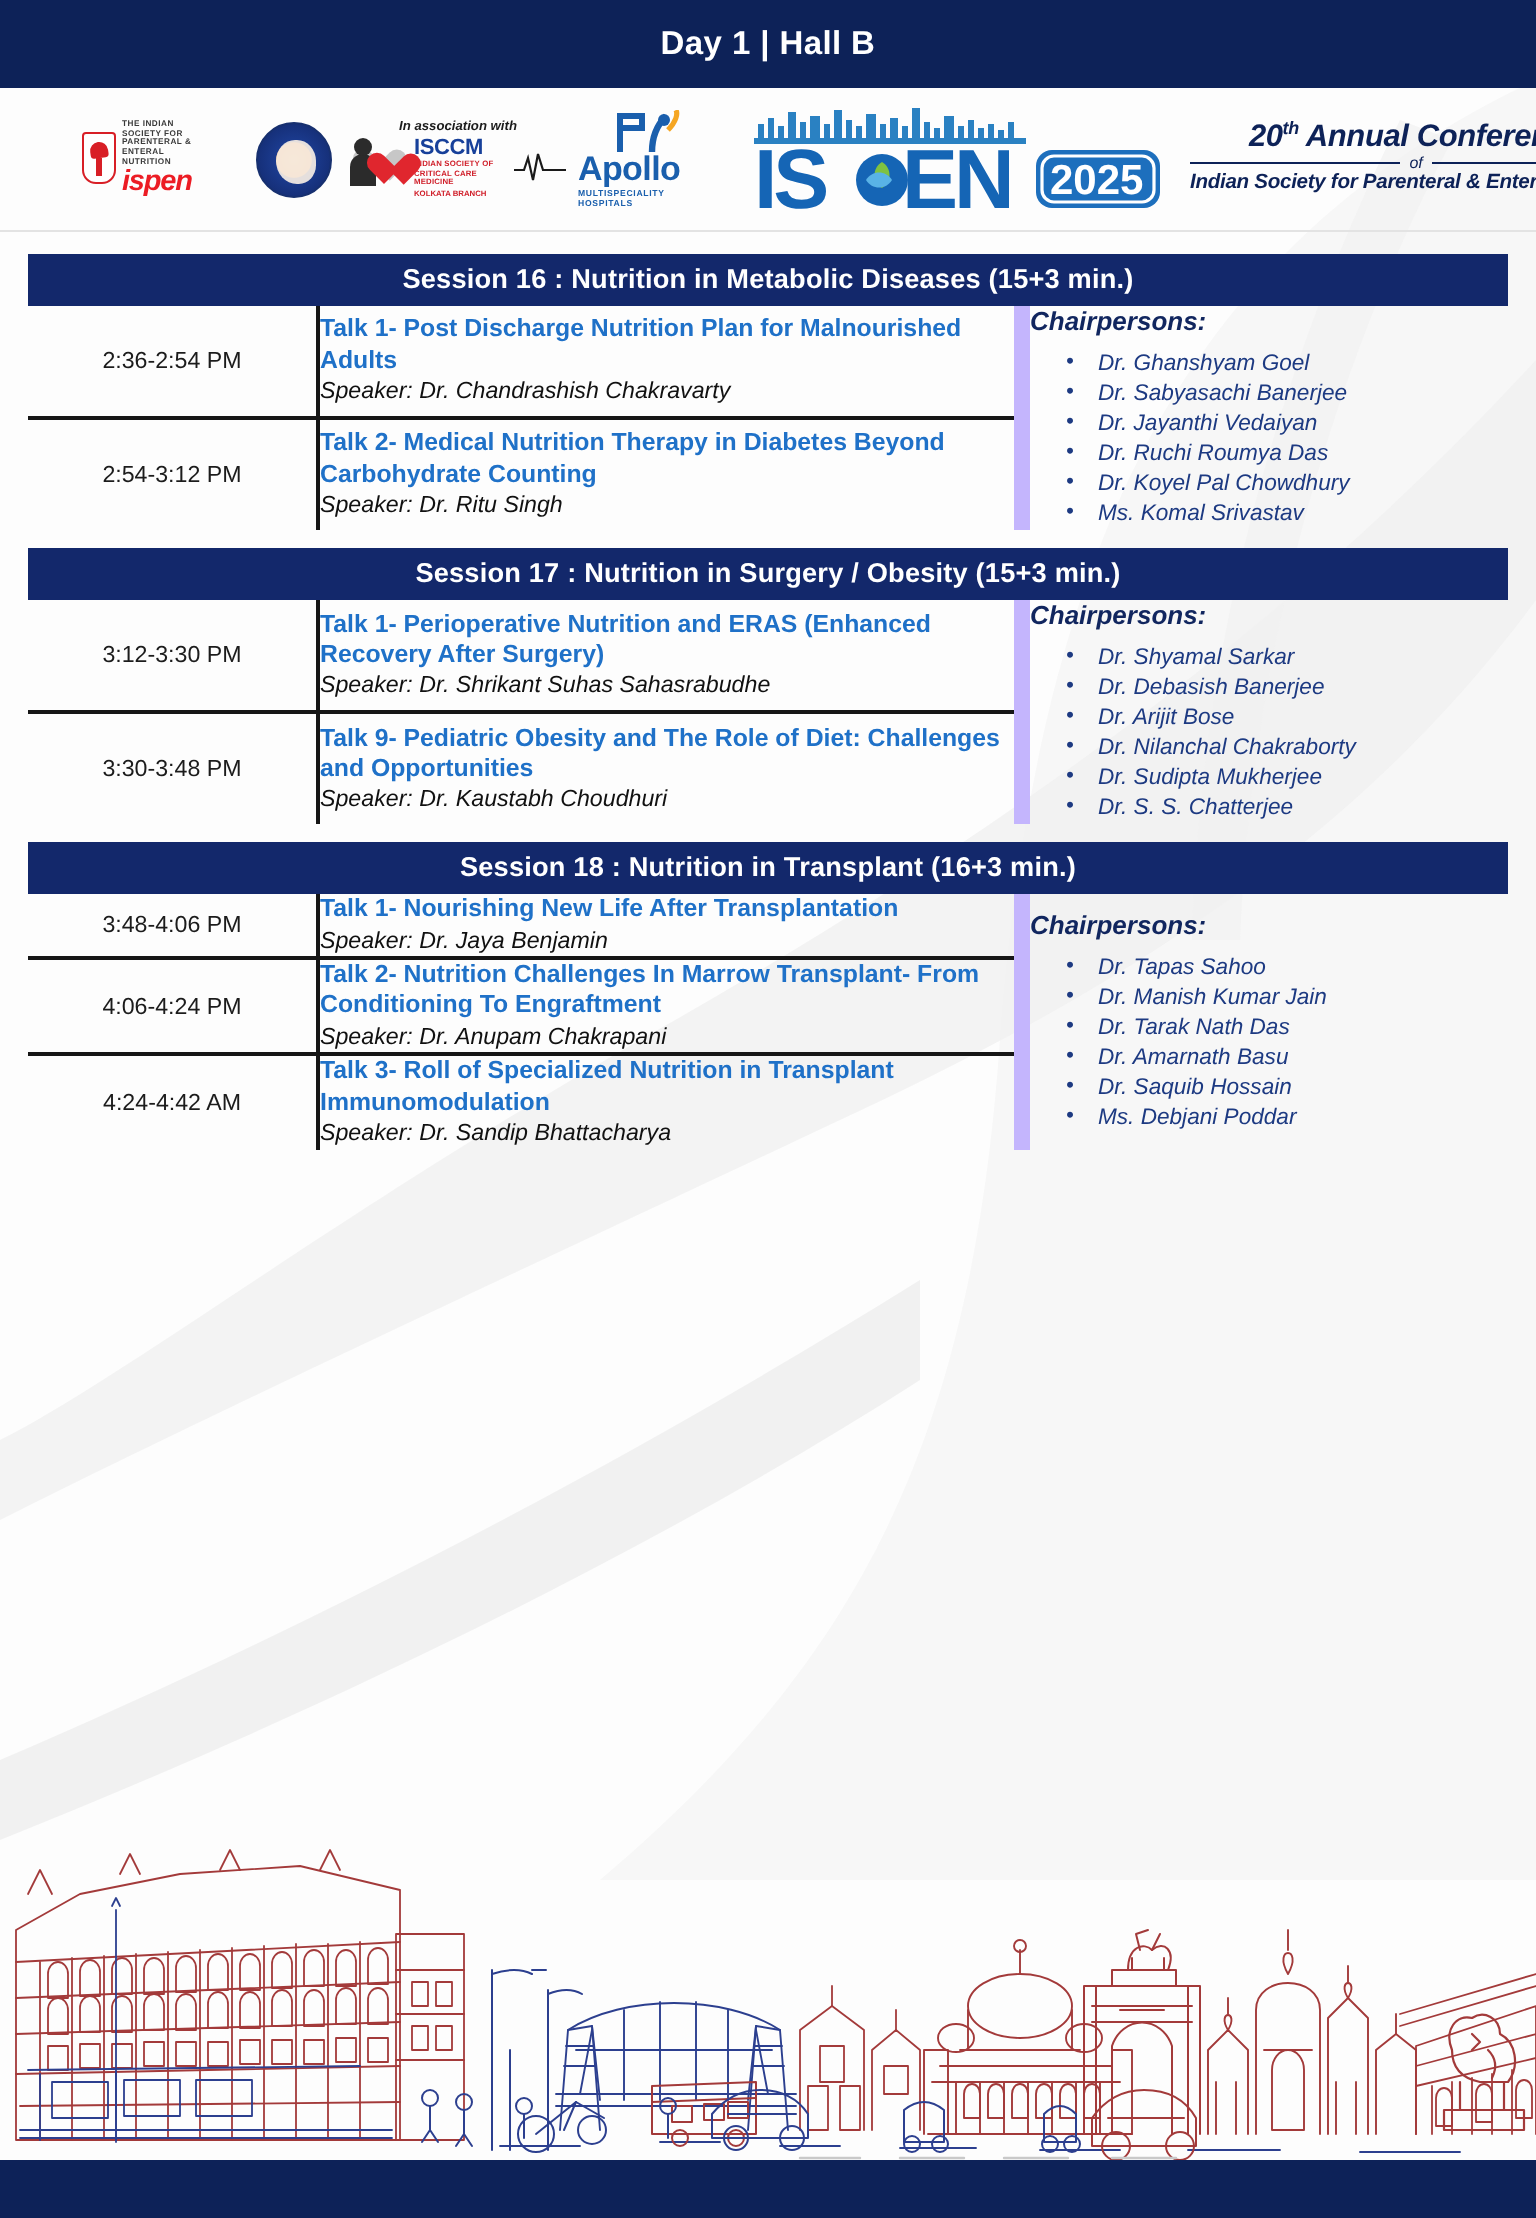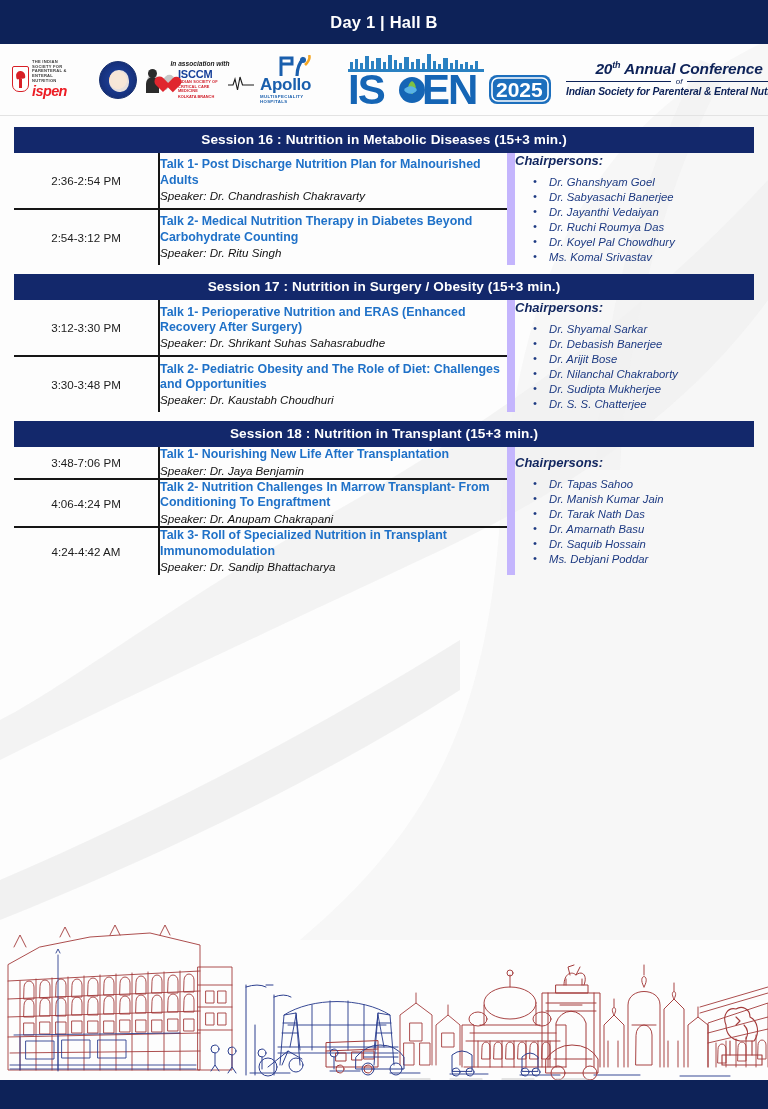--- a/index.html
+++ b/index.html
@@ -49,20 +49,21 @@
     padding: 0 12px 0 12px;
     gap: 6px;
     border-bottom: 1px solid #e3e3e3;
   }
 
   .logo-ispen {
     display: flex;
     align-items: center;
     width: 78px;
     flex: 0 0 78px;
+    margin-left: 29px;
   }
   .ispen-shield {
     width: 17px; height: 26px;
     border: 1.4px solid #d81f26;
     border-radius: 2px 2px 7px 7px;
     position: relative;
     flex: 0 0 17px;
     background: #fff;
   }
   .ispen-shield::before {
@@ -503,39 +504,39 @@
           <li>Dr. Arijit Bose</li>
           <li>Dr. Nilanchal Chakraborty</li>
           <li>Dr. Sudipta Mukherjee</li>
           <li>Dr. S. S. Chatterjee</li>
         </ul>
       </td>
     </tr>
     <tr class="row-div">
       <td class="cell-time">3:30-3:48 PM</td>
       <td class="cell-talk">
-        <div class="talk-title">Talk 2- Pediatric Obesity and The Role of Diet: Challenges and Opportunities</div>
+        <div class="talk-title">Talk 9- Pediatric Obesity and The Role of Diet: Challenges and Opportunities</div>
         <div class="talk-speaker"><b>Speaker:</b> <span>Dr. Kaustabh Choudhuri</span></div>
       </td>
     </tr>
   </tbody>
     </table>
 
   <div class="gap-bar"></div>
 
-  <div class="session-bar">Session 18 : Nutrition in Transplant (15+3 min.)</div>
+  <div class="session-bar">Session 18 : Nutrition in Transplant (16+3 min.)</div>
   <table class="session-table">
     <colgroup>
         <col class="col-time">
         <col class="col-talk">
         <col class="col-chair">
       </colgroup>
     <tbody>
         <tr>
-      <td class="cell-time">3:48-7:06 PM</td>
+      <td class="cell-time">3:48-4:06 PM</td>
       <td class="cell-talk">
         <div class="talk-title">Talk 1- Nourishing New Life After Transplantation</div>
         <div class="talk-speaker"><b>Speaker:</b> <span>Dr. Jaya Benjamin</span></div>
       </td>
       <td class="cell-chair" rowspan="3">
         <div class="chair-head">Chairpersons:</div>
         <ul class="chair-list">
           <li>Dr. Tapas Sahoo</li>
           <li>Dr. Manish Kumar Jain</li>
           <li>Dr. Tarak Nath Das</li>

